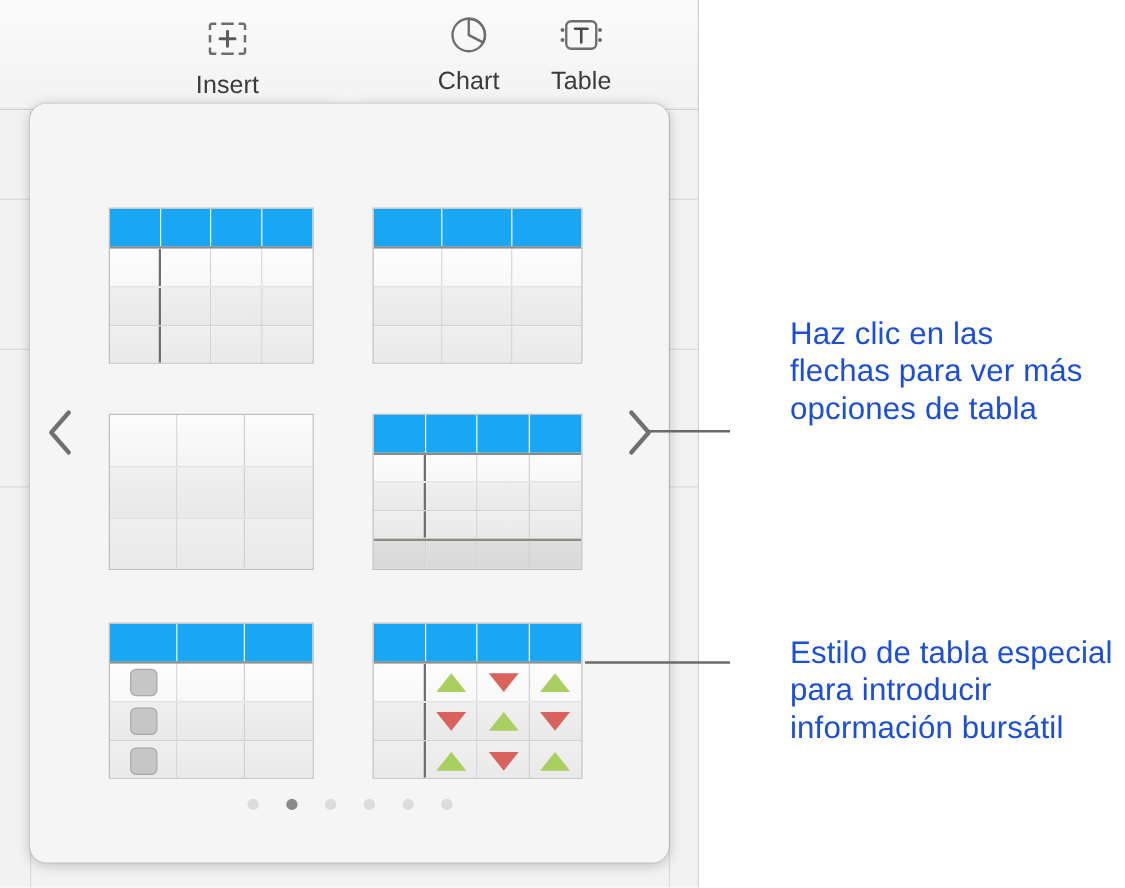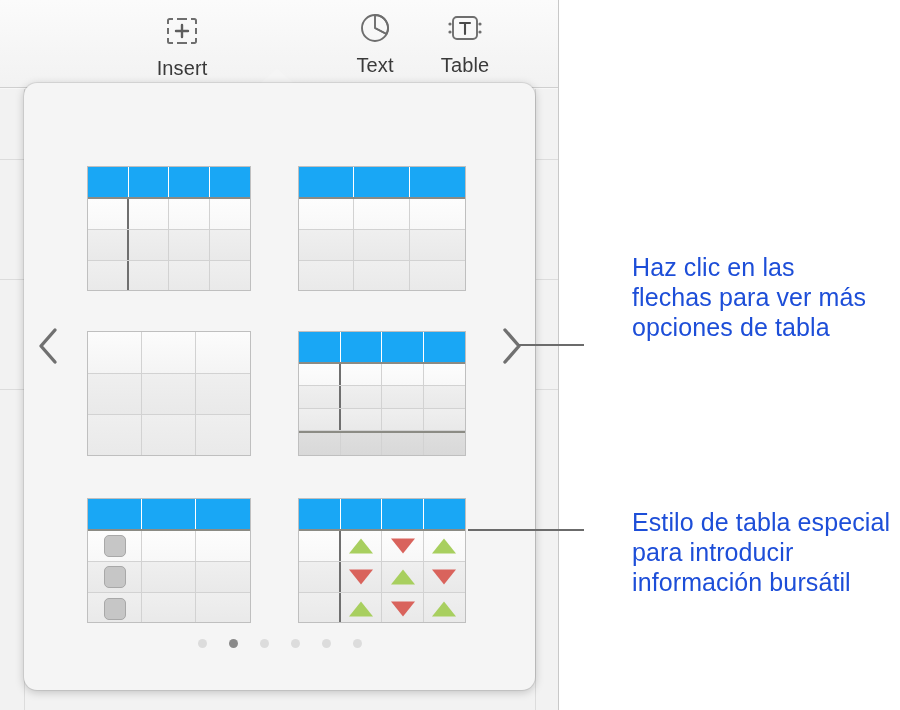--- a/index.html
+++ b/index.html
@@ -177,21 +177,21 @@
 
 
       <div class="tb-item" style="left:333px;">
         <span class="tb-icon-wrap">
           <svg width="30" height="30" viewBox="0 0 30 30">
             <circle cx="15" cy="15" r="13" fill="none" stroke="#6e6e6e" stroke-width="1.9"></circle>
             <path d="M15 15 L15 2 A13 13 0 0 1 26.5 21 Z" fill="none" stroke="#6e6e6e" stroke-width="1.9"></path>
             <path d="M15 15 L26.5 21" stroke="#6e6e6e" stroke-width="1.9"></path>
           </svg>
         </span>
-        <span class="tb-label">Text</span>
+        <span class="tb-label">Chart</span>
       </div>
 
       <div class="tb-item" style="left:423px;">
         <span class="tb-icon-wrap">
           <svg width="34" height="26" viewBox="0 0 34 26">
             <path d="M9 2 H25 A4 4 0 0 1 29 6 V20 A4 4 0 0 1 25 24 H9 A4 4 0 0 1 5 20 V6 A4 4 0 0 1 9 2 Z" fill="none" stroke="#6e6e6e" stroke-width="1.9"></path>
             <circle cx="2" cy="9" r="1.6" fill="#6e6e6e"></circle>
             <circle cx="2" cy="17" r="1.6" fill="#6e6e6e"></circle>
             <circle cx="32" cy="9" r="1.6" fill="#6e6e6e"></circle>
             <circle cx="32" cy="17" r="1.6" fill="#6e6e6e"></circle>

